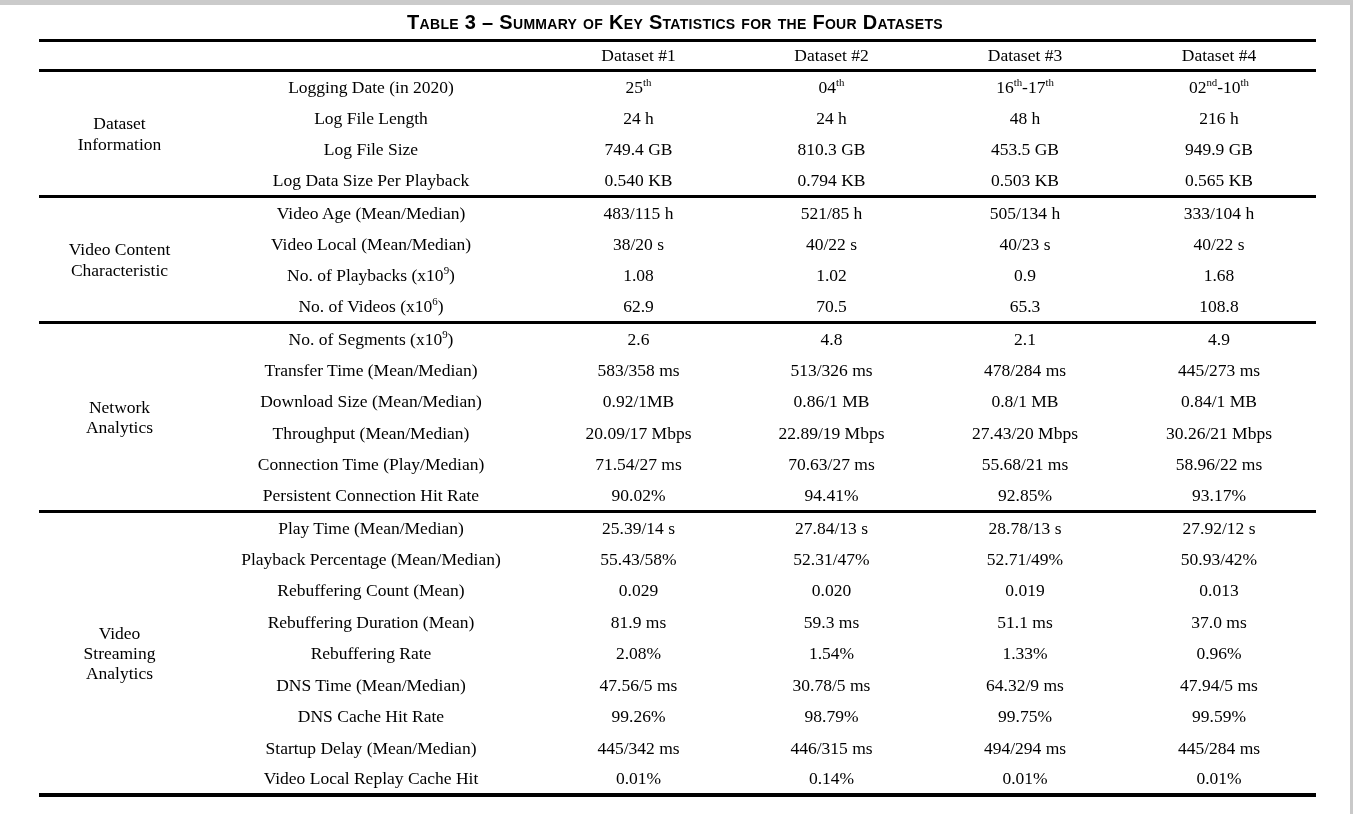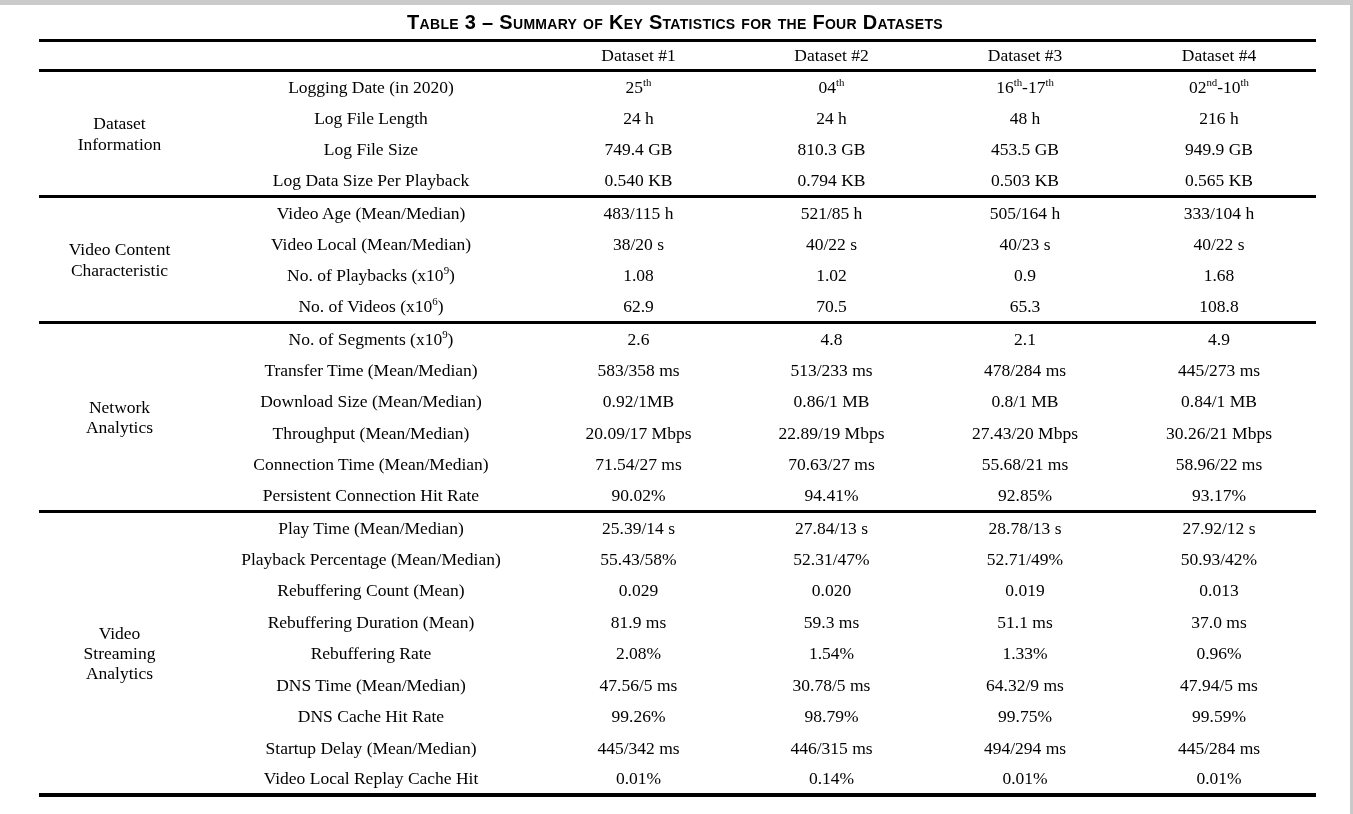--- a/index.html
+++ b/index.html
@@ -108,21 +108,21 @@
           <td class="value-cell">0.794 KB</td>
           <td class="value-cell">0.503 KB</td>
           <td class="value-cell">0.565 KB</td>
         </tr>
         <tr class="section-start">
           <td class="group-cell" rowspan="4">Video Content
 Characteristic</td>
           <td class="metric-cell">Video Age (Mean/Median)</td>
           <td class="value-cell">483/115 h</td>
           <td class="value-cell">521/85 h</td>
-          <td class="value-cell">505/164 h</td>
+          <td class="value-cell">505/134 h</td>
           <td class="value-cell">333/104 h</td>
         </tr>
         <tr>
           <td class="metric-cell">Video Local (Mean/Median)</td>
           <td class="value-cell">38/20 s</td>
           <td class="value-cell">40/22 s</td>
           <td class="value-cell">40/23 s</td>
           <td class="value-cell">40/22 s</td>
         </tr>
         <tr>
@@ -144,40 +144,40 @@
 Analytics</td>
           <td class="metric-cell">No. of Segments (x10<sup>9</sup>)</td>
           <td class="value-cell">2.6</td>
           <td class="value-cell">4.8</td>
           <td class="value-cell">2.1</td>
           <td class="value-cell">4.9</td>
         </tr>
         <tr>
           <td class="metric-cell">Transfer Time (Mean/Median)</td>
           <td class="value-cell">583/358 ms</td>
-          <td class="value-cell">513/233 ms</td>
+          <td class="value-cell">513/326 ms</td>
           <td class="value-cell">478/284 ms</td>
           <td class="value-cell">445/273 ms</td>
         </tr>
         <tr>
           <td class="metric-cell">Download Size (Mean/Median)</td>
           <td class="value-cell">0.92/1MB</td>
           <td class="value-cell">0.86/1 MB</td>
           <td class="value-cell">0.8/1 MB</td>
           <td class="value-cell">0.84/1 MB</td>
         </tr>
         <tr>
           <td class="metric-cell">Throughput (Mean/Median)</td>
           <td class="value-cell">20.09/17 Mbps</td>
           <td class="value-cell">22.89/19 Mbps</td>
           <td class="value-cell">27.43/20 Mbps</td>
           <td class="value-cell">30.26/21 Mbps</td>
         </tr>
         <tr>
-          <td class="metric-cell">Connection Time (Mean/Median)</td>
+          <td class="metric-cell">Connection Time (Play/Median)</td>
           <td class="value-cell">71.54/27 ms</td>
           <td class="value-cell">70.63/27 ms</td>
           <td class="value-cell">55.68/21 ms</td>
           <td class="value-cell">58.96/22 ms</td>
         </tr>
         <tr>
           <td class="metric-cell">Persistent Connection Hit Rate</td>
           <td class="value-cell">90.02%</td>
           <td class="value-cell">94.41%</td>
           <td class="value-cell">92.85%</td>

